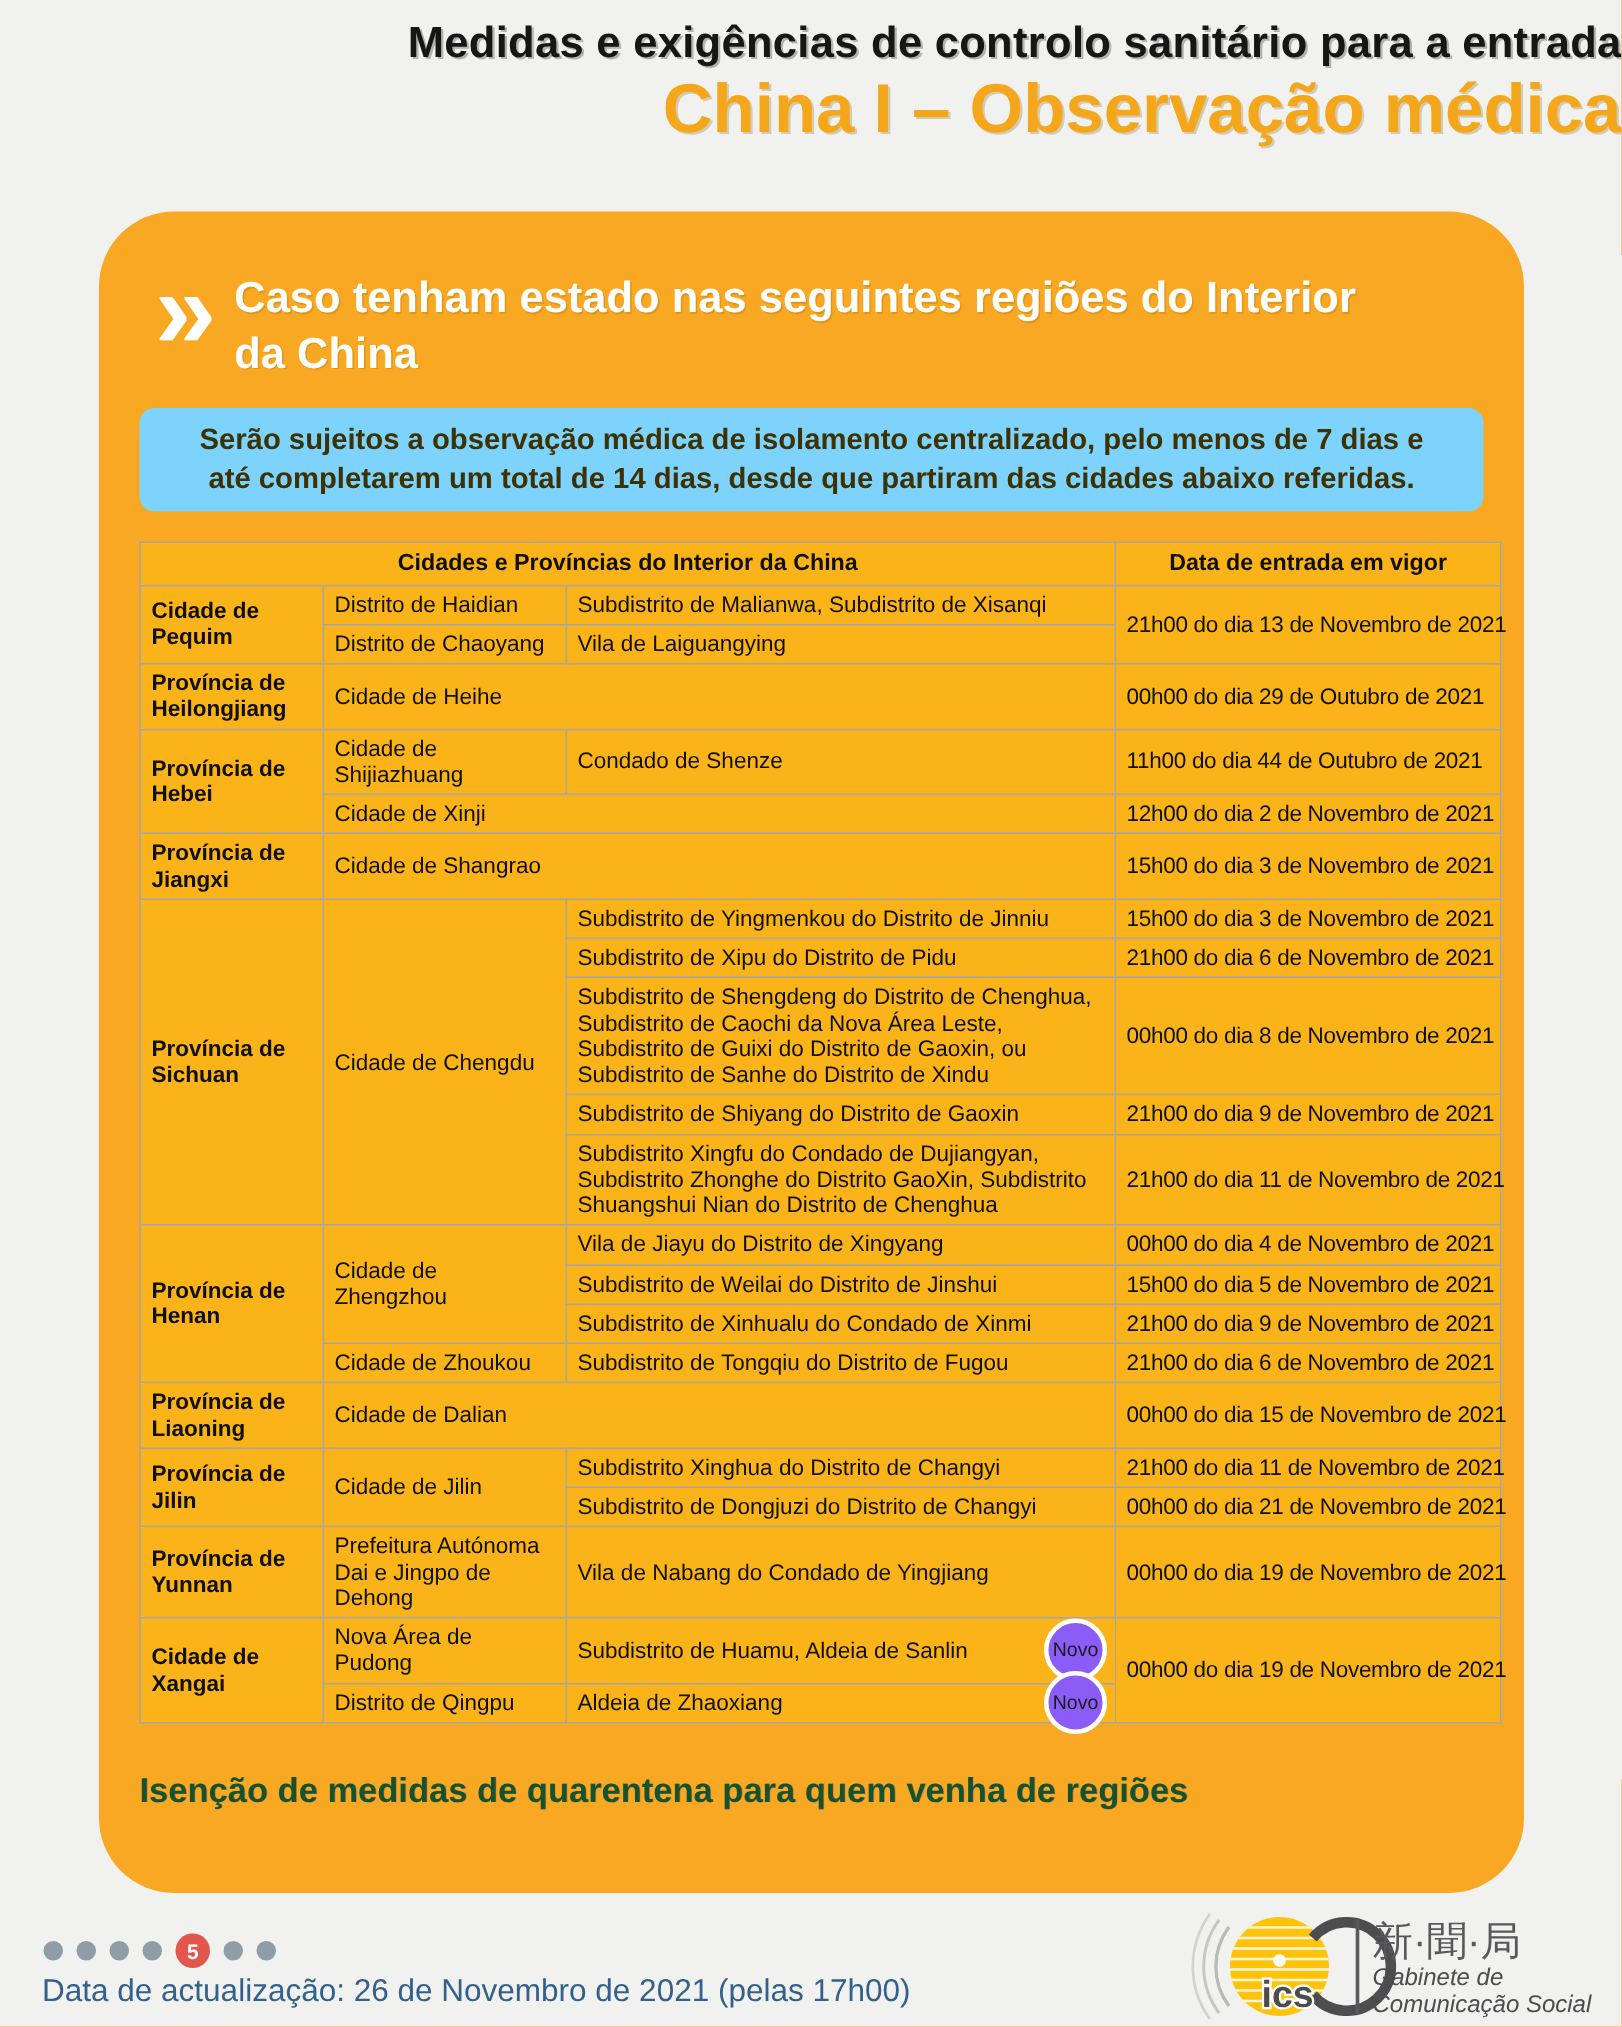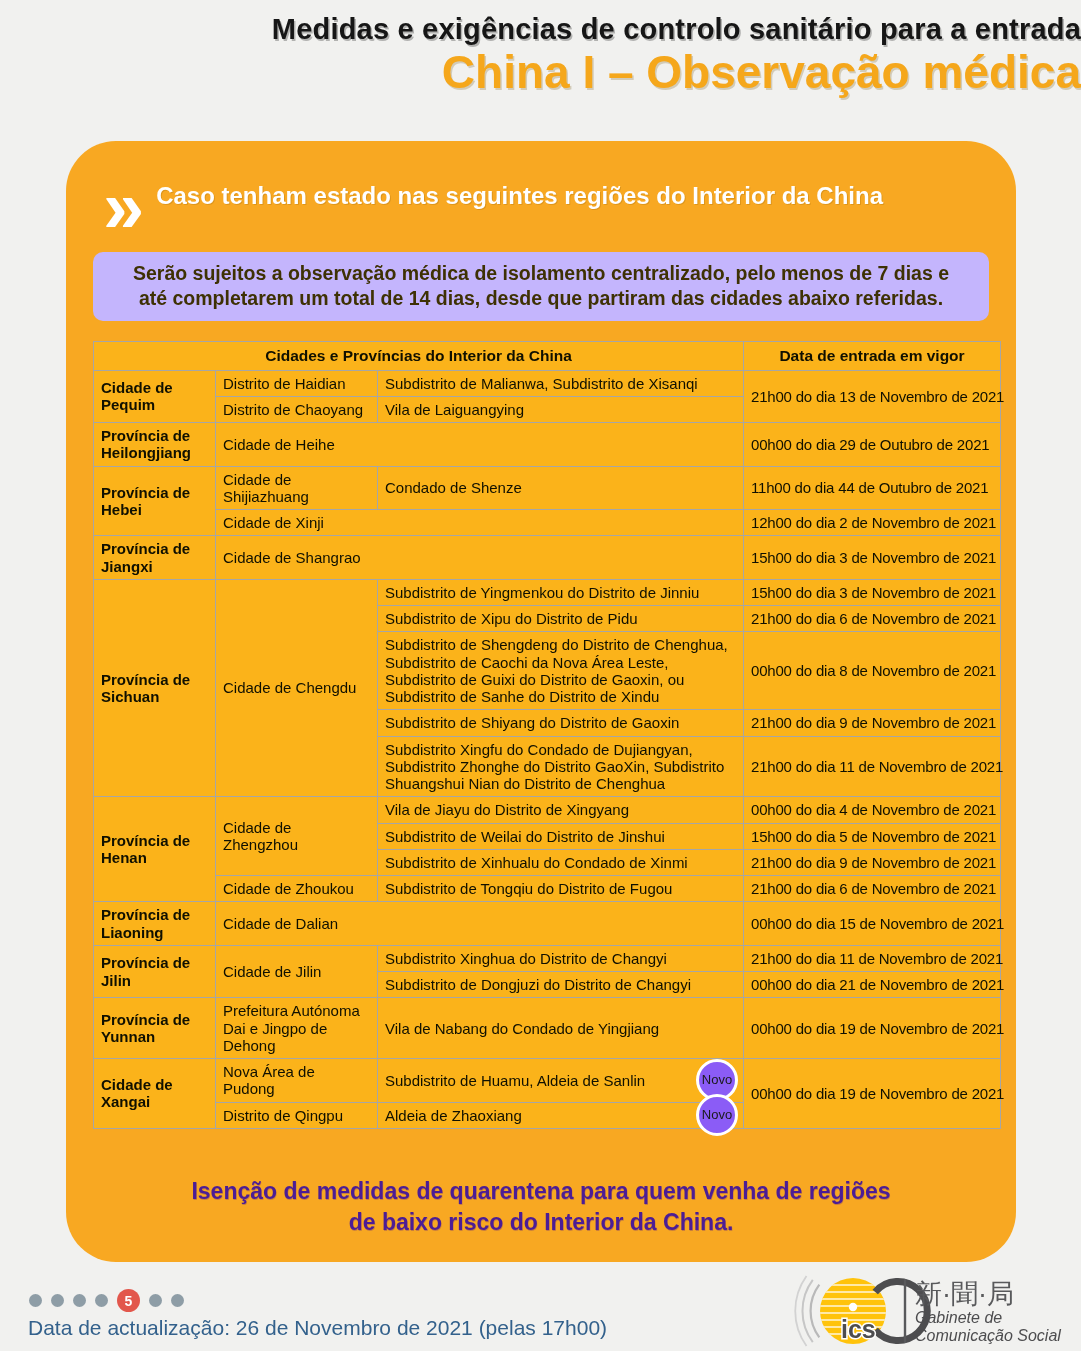--- a/index.html
+++ b/index.html
@@ -26,25 +26,25 @@
     position:absolute; left:66px; top:141px; width:950px; height:1121px;
     background:#F8A822; border-radius:50px;
     padding:40px 27px 0 27px;
   }
   .card-heading { display:flex; align-items:flex-start; padding-left:10px; }
   .chevrons {
     color:#FFFFFF; font-size:74px; font-weight:bold; line-height:56px;
     margin-right:16px; margin-top:-2px; letter-spacing:-4px;
   }
   .card-heading-text {
-    color:#FFFFFF; font-size:24px; font-weight:bold; line-height:1.28;
+    color:#FFFFFF; font-size:29px; font-weight:bold; line-height:1.28;
     max-width:750px; text-shadow:1px 1px 0 rgba(120,80,0,0.2);
   }
   .note-box {
-    background:#c4b5fd; border-radius:10px; margin-top:17px;
+    background:#7dd3fc; border-radius:10px; margin-top:17px;
     padding:9px 26px; text-align:center;
     font-size:19.5px; font-weight:bold; color:#3E3104; line-height:1.3;
   }
   table.regions {
     border-collapse:collapse; margin-top:20px; width:907px;
     table-layout:fixed;
   }
   table.regions td, table.regions th {
     border:1px solid #A6A6A6; background:#FBB31A;
     padding:4px 7px; font-size:15px; color:#101000;
@@ -56,22 +56,22 @@
   td.date { font-size:13.5px; white-space:nowrap; padding-left:6px; letter-spacing:-0.2px; }
   td.badge-cell { position:relative; padding-right:56px; }
   .novo-badge {
     position:absolute; right:5px; top:50%; transform:translateY(-50%);
     width:42px; height:42px; border-radius:50%;
     background:#8b5cf6; border:3px solid #FFFFFF;
     display:flex; align-items:center; justify-content:center;
     font-size:13px; color:#1A1A1A; z-index:2;
   }
   .exemption {
-    text-align:center; color:#4c1d95; font-weight:bold;
-    font-size:23px; line-height:1.35; margin-top:47px;
+    color:#14532d; font-weight:bold;
+    font-size:23px; line-height:1.35; margin-top:29px;
     text-shadow:0.5px 0.5px 0 rgba(90,30,130,0.3);
   }
   .pager {
     position:absolute; left:29px; top:1289px;
     display:flex; align-items:center; gap:9px;
   }
   .dot { width:13px; height:13px; border-radius:50%; background:#8E9DA6; }
   .dot.active {
     width:23px; height:23px; background:#E2574C; color:#FFFFFF;
     display:flex; align-items:center; justify-content:center;
@@ -217,21 +217,20 @@
       <td class="badge-cell">
         <span>Aldeia de Zhaoxiang</span>
         <span class="novo-badge">Novo</span>
       </td>
     </tr>
   </tbody>
     </table>
 
   <div class="exemption">
     <div>Isenção de medidas de quarentena para quem venha de regiões</div>
-    <div>de baixo risco do Interior da China.</div>
   </div>
 </div>
 
 <div class="pager">
   <span class="dot"></span>
   <span class="dot"></span>
   <span class="dot"></span>
   <span class="dot"></span>
   <span class="dot active">5</span>
   <span class="dot"></span>

